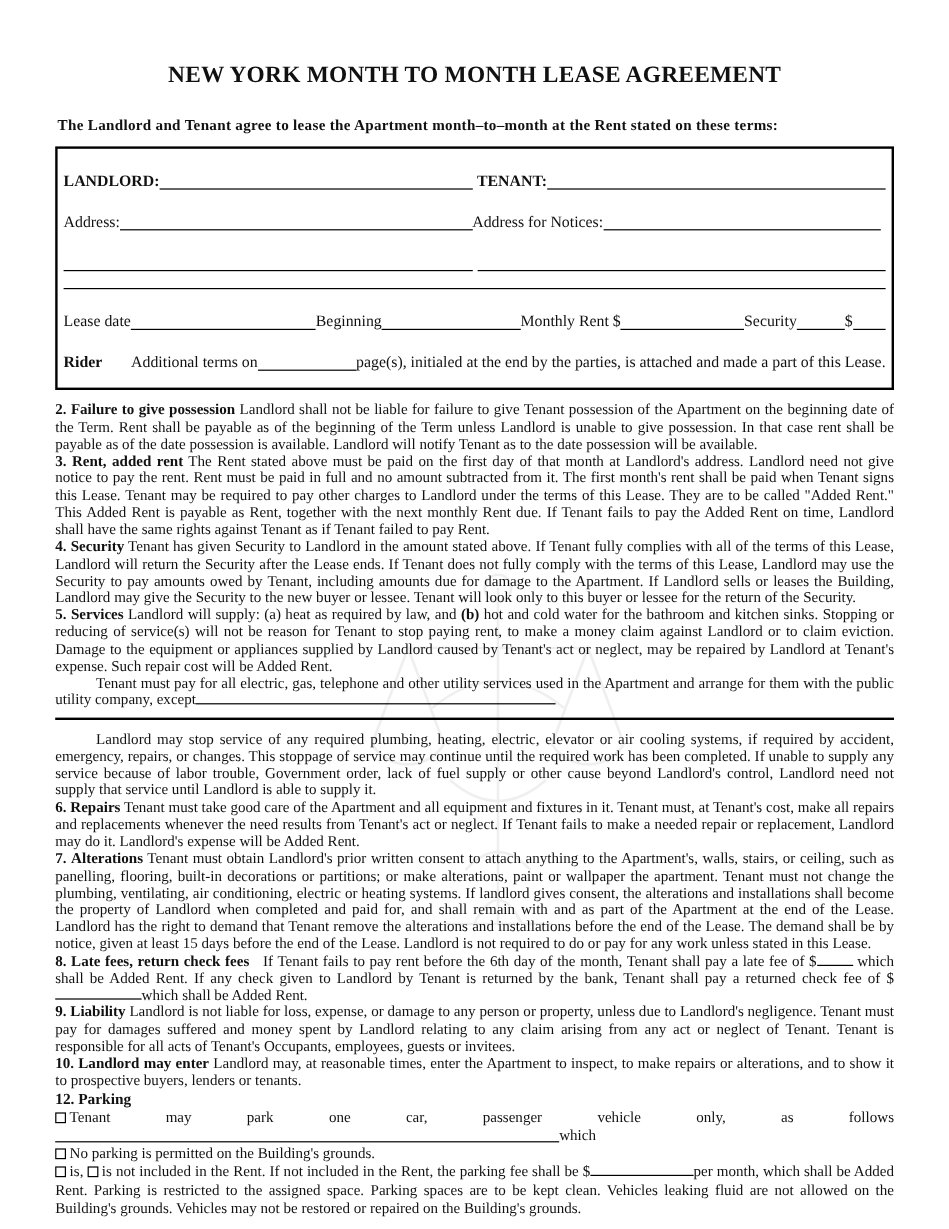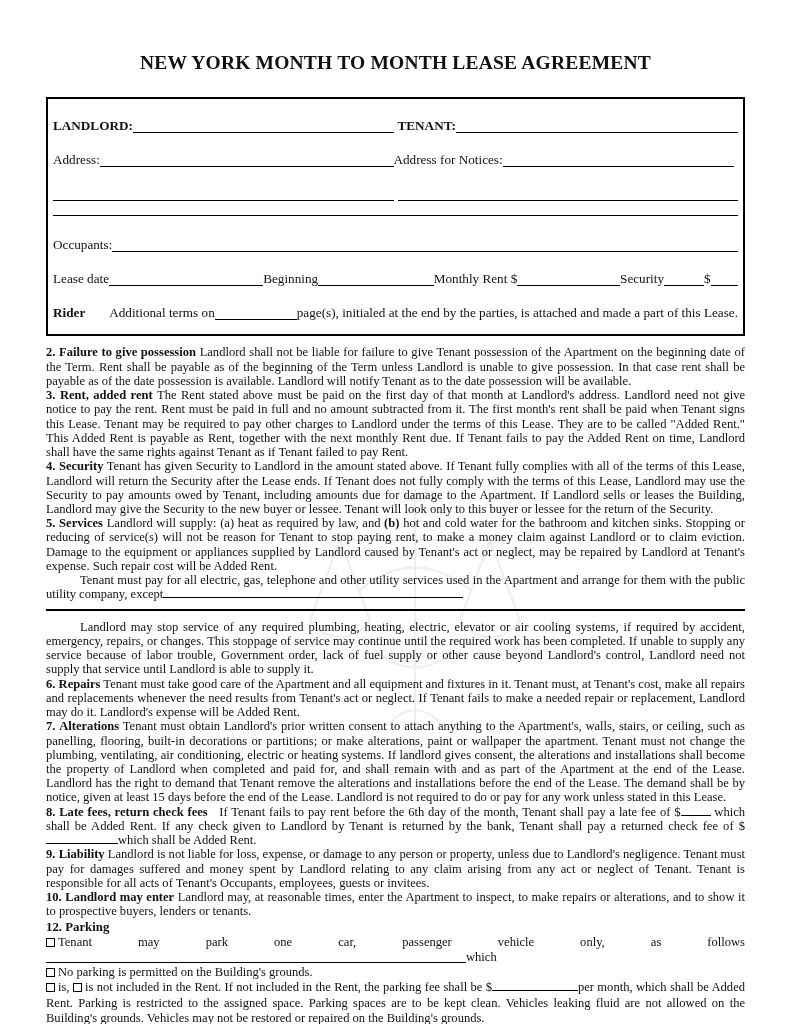--- a/index.html
+++ b/index.html
@@ -158,20 +158,21 @@
       <path d="M95 300 q20 -40 40 0"></path>
       <path d="M60 120 q55 -45 110 0"></path>
       <path d="M75 180 q40 35 80 0"></path>
     </g>
   </svg>
 
   <div class="content">
 
     <h1 class="doc-title">NEW YORK MONTH TO MONTH LEASE AGREEMENT</h1>
 
+    <div class="lead-line">The Landlord and Tenant agree to lease the Apartment month–to–month at the Rent stated on these terms:</div>
 
     <div class="form-box">
 
       <div class="fb-row tall">
         <div class="fb-col left">
           <span class="lbl b">LANDLORD:</span>
           <span class="rule"></span>
         </div>
         <div class="fb-col">
           <span class="lbl b">TENANT:</span>
@@ -195,26 +196,20 @@
           <span class="rule"></span>
         </div>
         <div class="fb-col">
           <span class="rule"></span>
         </div>
       </div>
 
       <div class="fb-row spacer"></div>
       <div class="fb-fullrule"></div>
 
-      <div class="fb-row tall occ-row">
-        <div class="fb-col" style="flex:1 1 100%;">
-          <span class="lbl">Occupants:</span>
-          <span class="rule"></span>
-        </div>
-      </div>
 
       <div class="fb-row tall lease-row">
         <span class="lbl">Lease date</span>
         <span class="rule w-date"></span>
         <span class="lbl">Beginning</span>
         <span class="rule w-beg"></span>
         <span class="lbl">Monthly Rent $</span>
         <span class="rule w-rent"></span>
         <span class="lbl">Security</span>
         <span class="rule" style="min-width:40px;"></span>

